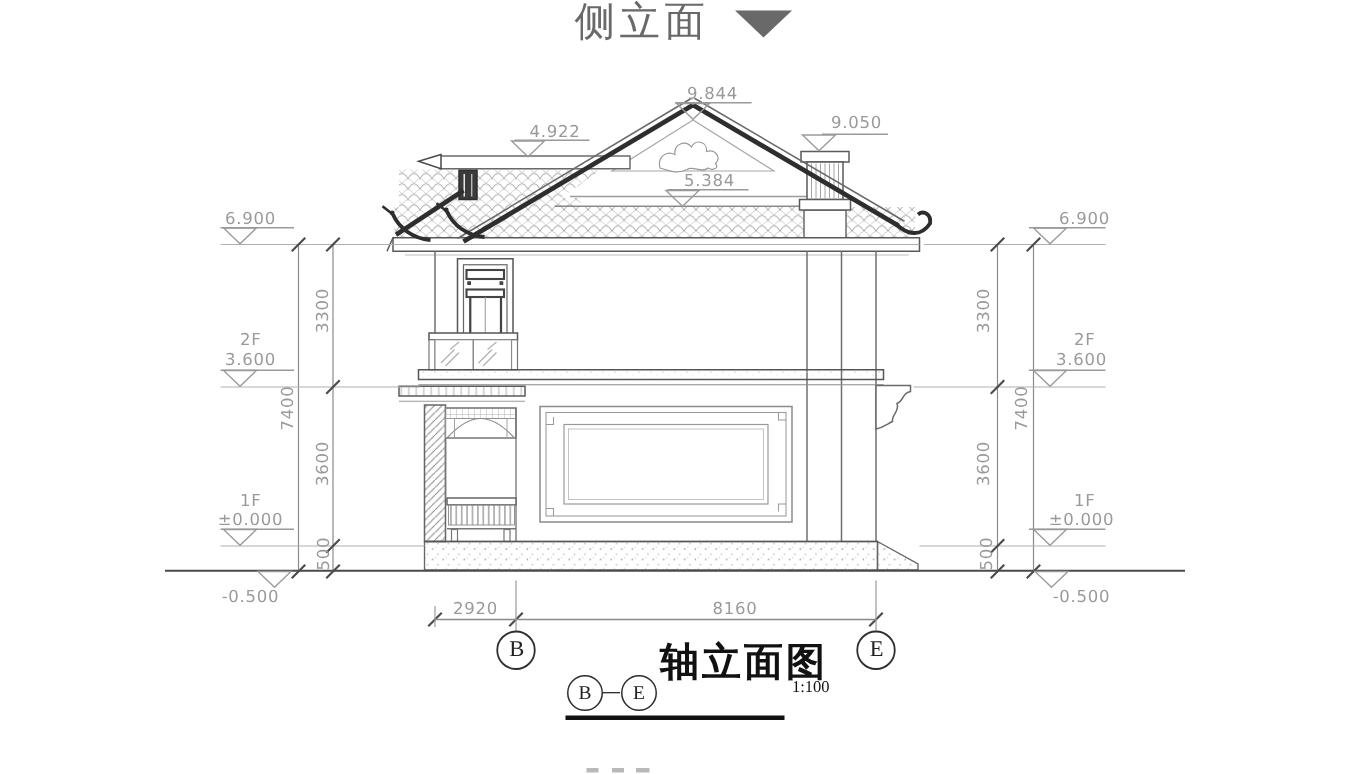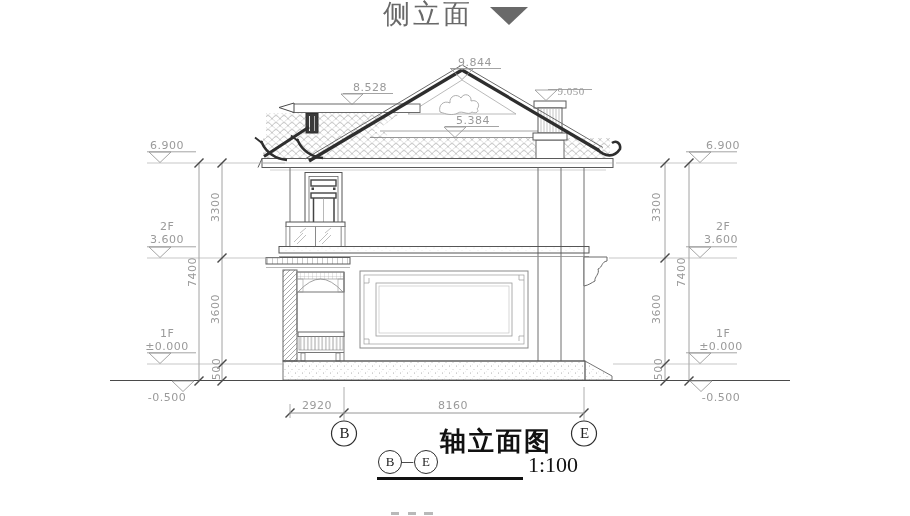--- a/index.html
+++ b/index.html
@@ -11,21 +11,21 @@
   .dimc{width:46px;text-align:center;}
   .rot{transform:translate(-50%,-50%) rotate(-90deg);}
   .axis-letter{font-family:"Liberation Serif",serif;font-size:15px;color:#222;width:25px;text-align:center;}
   .title{font-size:27px;color:#696969;letter-spacing:3px;font-weight:500;
          font-family:"Liberation Sans","DejaVu Sans",sans-serif;}
   .title-tri{position:absolute;width:0;height:0;border-left:19px solid transparent;
          border-right:19px solid transparent;border-top:18px solid #696969;}
   .cap-circle{position:absolute;width:22px;height:22px;border:1.2px solid #2e2e2e;border-radius:50%;
          font-family:"Liberation Serif",serif;font-size:13px;color:#222;text-align:center;line-height:22px;}
   .cap-text{font-family:"Liberation Serif",serif;font-size:26px;color:#111;letter-spacing:2px;font-weight:600;}
-  .cap-scale{font-family:"Liberation Serif",serif;font-size:22px;color:#111;}
+  .cap-scale{font-family:"Liberation Serif",serif;font-size:11px;color:#111;}
   .cap-dash{font-size:13px;color:#333;}
   .underline{position:absolute;background:#111;}
   .stub{position:absolute;background:#b9b9b9;}
 </style>
 </head>
 <body>
 
 <div id="stage">
 
 <svg width="910" height="516" viewBox="0 0 910 516">
@@ -263,22 +263,22 @@
     <line x1="584" y1="387" x2="584" y2="420.5" stroke="#9a9a9a" stroke-width="0.8"></line>
     <circle cx="344" cy="433.5" r="12.5" fill="none" stroke="#2e2e2e" stroke-width="1.2"></circle>
     <circle cx="584" cy="433.5" r="12.5" fill="none" stroke="#2e2e2e" stroke-width="1.2"></circle>
   </g>
 </svg>
 
 <div class="txt title" style="left:383px;top:-4px;">侧立面</div>
 <div class="title-tri" style="left:490px;top:7px;"></div>
 
 <div class="txt dim dimc" style="left:452px;top:56px;">9.844</div>
-<div class="txt dim dimc" style="left:347px;top:81px;">8.528</div>
-<div class="txt dim dimc" style="left:548px;top:85px;font-family:Liberation Serif, serif;">9.050</div>
+<div class="txt dim dimc" style="left:347px;top:81px;">4.922</div>
+<div class="txt dim dimc" style="left:548px;top:75px;">9.050</div>
 <div class="txt dim dimc" style="left:450px;top:114px;">5.384</div>
 
 <div class="txt dim dimc" style="left:144px;top:139px;">6.900</div>
 <div class="txt dim" style="left:160px;top:220px;">2F</div>
 <div class="txt dim dimc" style="left:144px;top:233px;">3.600</div>
 <div class="txt dim" style="left:160px;top:327px;">1F</div>
 <div class="txt dim dimc" style="left:144px;top:340px;">±0.000</div>
 <div class="txt dim dimc" style="left:144px;top:391px;">-0.500</div>
 <div class="txt dim rot" style="left:215px;top:207px;">3300</div>
 <div class="txt dim rot" style="left:192px;top:272px;">7400</div>
@@ -290,21 +290,21 @@
 <div class="txt dim dimc" style="left:698px;top:233px;">3.600</div>
 <div class="txt dim" style="left:716px;top:327px;">1F</div>
 <div class="txt dim dimc" style="left:698px;top:340px;">±0.000</div>
 <div class="txt dim dimc" style="left:698px;top:391px;">-0.500</div>
 <div class="txt dim rot" style="left:656px;top:207px;">3300</div>
 <div class="txt dim rot" style="left:681px;top:272px;">7400</div>
 <div class="txt dim rot" style="left:656px;top:309px;">3600</div>
 <div class="txt dim rot" style="left:658px;top:369px;">500</div>
 
 <div class="txt dim dimc" style="left:294px;top:399px;">2920</div>
-<div class="txt dim dimc" style="left:430px;top:399px;text-align:center;">8160</div>
+<div class="txt dim dimc" style="left:467px;top:399px;text-align:center;">8160</div>
 <div class="txt axis-letter" style="left:332px;top:425px;">B</div>
 <div class="txt axis-letter" style="left:572px;top:425px;">E</div>
 
 <div class="cap-circle" style="left:378px;top:450px;">B</div>
 <div class="txt cap-dash" style="left:401px;top:454px;">—</div>
 <div class="cap-circle" style="left:414px;top:450px;">E</div>
 <div class="txt cap-text" style="left:440px;top:424px;">轴立面图</div>
 <div class="txt cap-scale" style="left:528px;top:452px;">1:100</div>
 <div class="underline" style="left:377px;top:477px;width:146px;height:2.5px;"></div>
 

